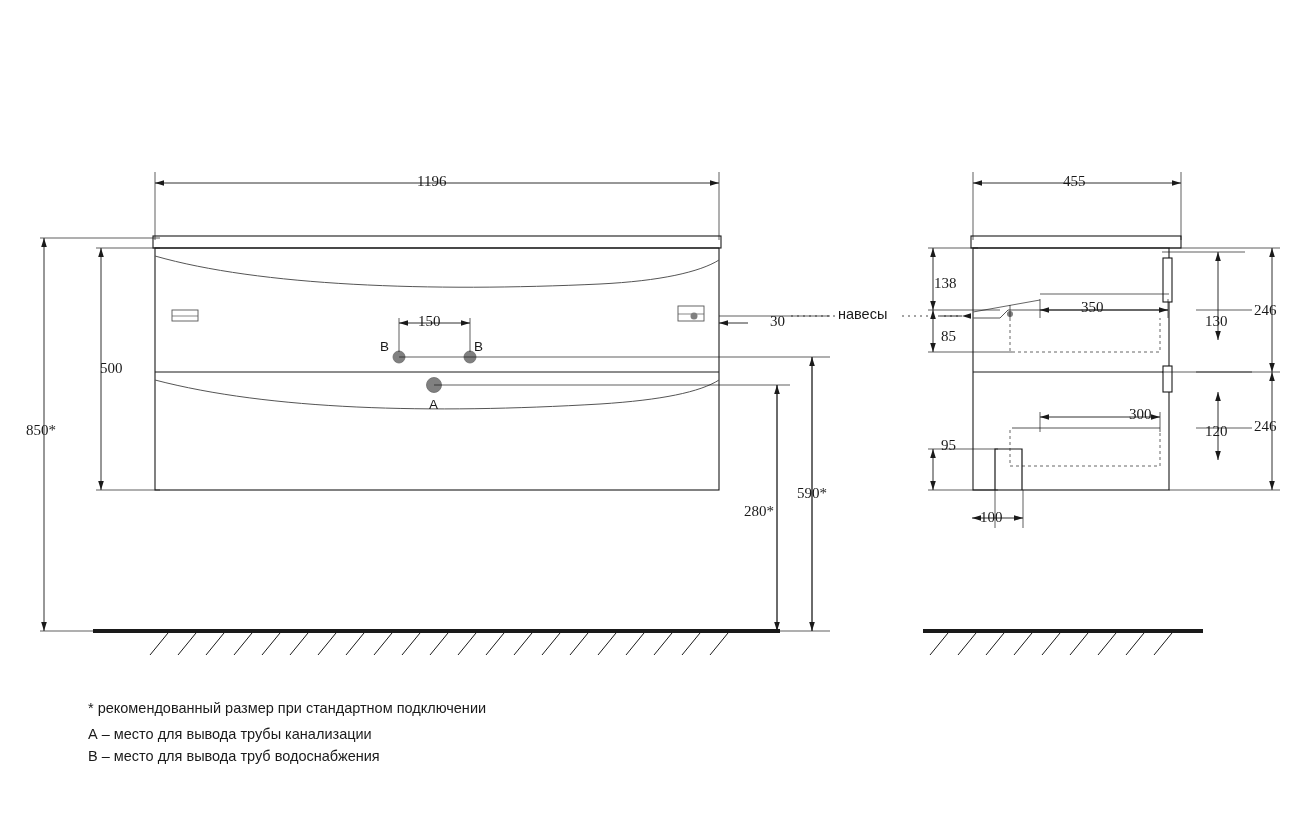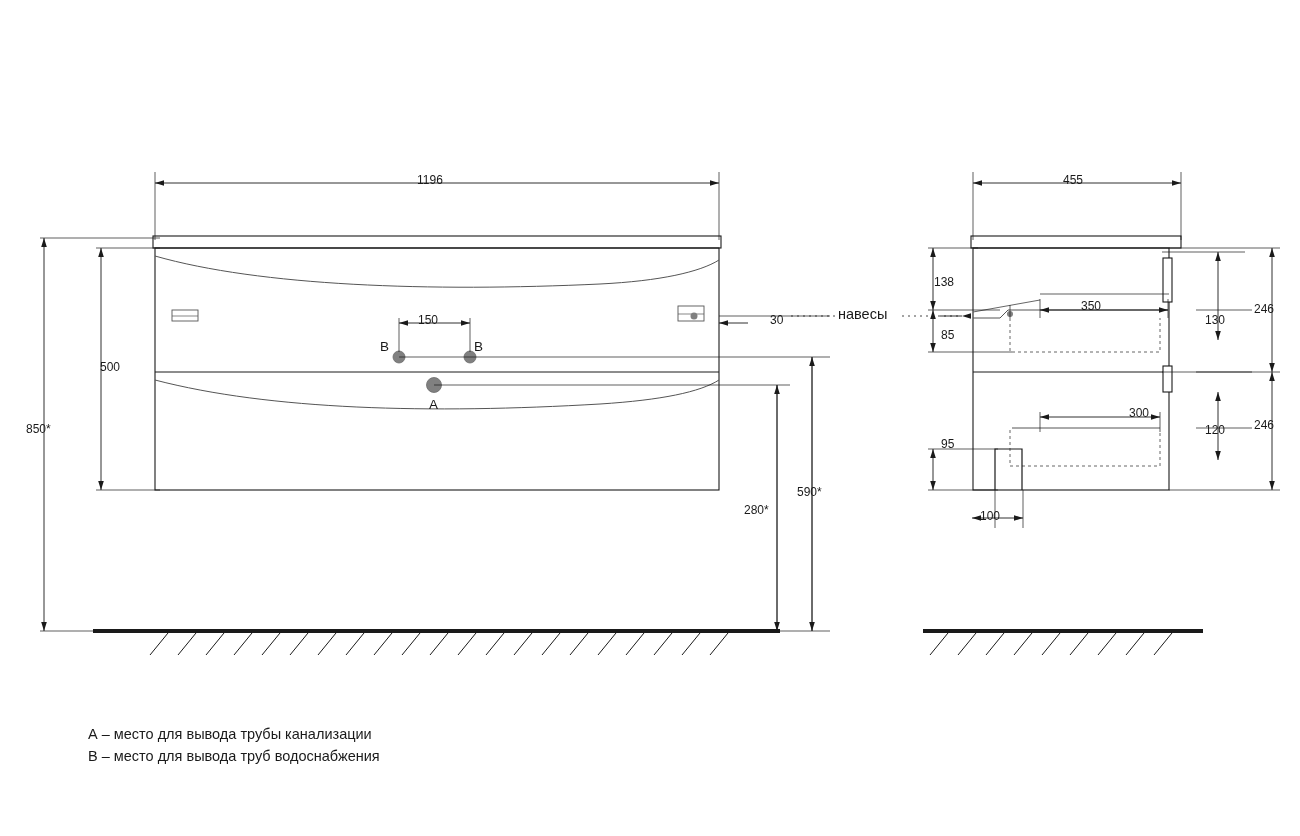--- a/index.html
+++ b/index.html
@@ -18,22 +18,22 @@
   }
   svg.layer {
     position: absolute;
     left: 0;
     top: 0;
     width: 1300px;
     height: 836px;
   }
   .dimtext {
     position: absolute;
-    font-family: Liberation Sans, sans-serif;
-    font-size: 12px;
+    font-family: Liberation Serif, serif;
+    font-size: 15px;
     color: #1a1a1a;
     white-space: nowrap;
     text-align: right;
   }
   .notetext {
     position: absolute;
     font-family: "Liberation Sans", sans-serif;
     font-size: 14.5px;
     color: #1a1a1a;
     white-space: nowrap;
@@ -240,16 +240,17 @@
   <div class="dimtext" style="left:1205px; top:313px;">130</div>
   <div class="dimtext" style="left:1254px; top:302px;">246</div>
   <div class="dimtext" style="left:1081px; top:406px;margin-left:48px;">300</div>
   <div class="dimtext" style="left:1205px; top:423px;">120</div>
   <div class="dimtext" style="left:1254px; top:418px;">246</div>
   <div class="dimtext" style="left:941px; top:437px;">95</div>
   <div class="dimtext" style="left:980px; top:509px;">100</div>
 
   <div class="labeltext" style="left:838px; top:306px;">навесы</div>
 
+  <div class="notetext" style="left:88px; top:700px;">* рекомендованный размер при стандартном подключении</div>
   <div class="notetext" style="left:88px; top:726px;">А – место для вывода трубы канализации</div>
   <div class="notetext" style="left:88px; top:748px;">В – место для вывода труб водоснабжения</div>
 
 </div>
 
 </body></html>

